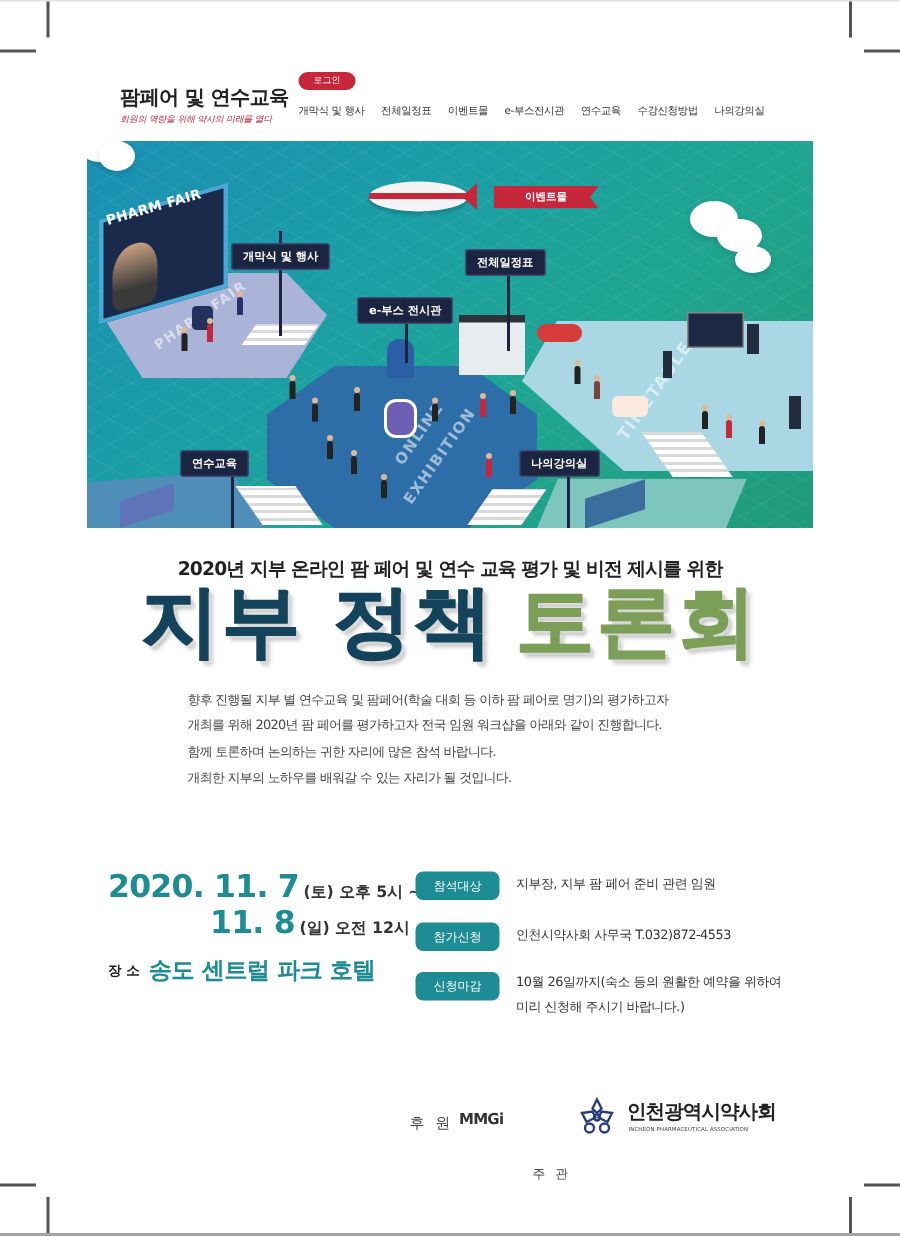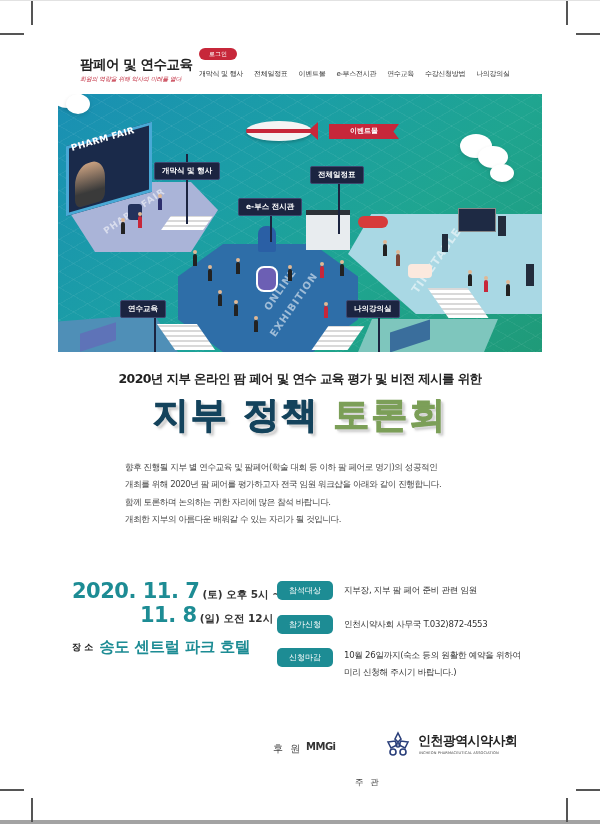--- a/index.html
+++ b/index.html
@@ -2,21 +2,21 @@
 <html><head>
 <meta charset="utf-8">
 <style>
   * { margin: 0; padding: 0; box-sizing: border-box; }
   html, body { width: 600px; height: 824px; background: #ffffff; overflow: hidden; }
   body { position: relative; font-family: "DejaVu Sans", "Liberation Sans", sans-serif; color: #333; }
 
   
   .page-frame {
     position: absolute; left: 0; top: 0; width: 600px; height: 824px;
-    border-top: 1px solid #e2e2e2; border-bottom: 4px solid #a3a3a3;
+    border-top: 1px solid #e2e2e2; border-bottom: 2px solid #a3a3a3;
   }
   
   .crop { position: absolute; background: #555; }
   .crop.v { width: 2px; height: 24px; }
   .crop.h { width: 24px; height: 2px; }
 
   
   .site-header { position: absolute; left: 58px; top: 40px; width: 484px; height: 53px; }
   .brand-title {
     position: absolute; left: 22px; top: 15px;
@@ -108,21 +108,21 @@
     position: absolute; color: rgba(255,255,255,0.55); font-size: 11px; font-weight: bold; letter-spacing: 1px;
   }
 
   
   .subtitle {
     position: absolute; left: 0; width: 600px; top: 370px; text-align: center;
     font-size: 12.5px; font-weight: bold; color: #222; letter-spacing: -0.6px;
   }
   .main-title {
     position: absolute; left: 0; width: 600px; top: 392px; text-align: center;
-    font-size: 36px; font-weight: 900; letter-spacing: 2px; line-height: 44px;
+    font-size: 52px; font-weight: 900; letter-spacing: 2px; line-height: 44px;
     text-shadow: 2px 2px 0 #d8d8d8, 3px 3px 3px rgba(0,0,0,0.25);
     font-family: "DejaVu Sans", sans-serif;
   }
   .main-title .t1 { color: #14435c; -webkit-text-stroke: 1px #14435c; }
   .main-title .t2 { color: #7c9f58; -webkit-text-stroke: 1px #7c9f58; margin-left: 14px; }
 
   
   .intro { position: absolute; left: 125px; top: 458px; width: 400px; }
   .intro p { font-size: 8.6px; color: #444; line-height: 17.3px; letter-spacing: -0.45px; white-space: nowrap; }
 
@@ -270,24 +270,24 @@
     <div class="signpost" style="left:320px;top:218px;height:40px;"></div>
     <div class="sign-label" style="left:288px;top:206px;">나의강의실</div>
   </div>
 
   <div class="subtitle">2020년 지부 온라인 팜 페어 및 연수 교육 평가 및 비전 제시를 위한</div>
   <div class="main-title">
     <span class="t1">지부 정책</span><span class="t2">토론회</span>
   </div>
 
   <div class="intro">
-    <p>향후 진행될 지부 별 연수교육 및 팜페어(학술 대회 등 이하 팜 페어로 명기)의 성공적인</p>
+    <p>향후 진행될 지부 별 연수교육 및 팜페어(학술 대회 등 이하 팜 페어로 명기)의 평가하고자</p>
     <p>개최를 위해 2020년 팜 페어를 평가하고자 전국 임원 워크샵을 아래와 같이 진행합니다.</p>
     <p>함께 토론하며 논의하는 귀한 자리에 많은 참석 바랍니다.</p>
-    <p>개최한 지부의 아름다운 배워갈 수 있는 자리가 될 것입니다.</p>
+    <p>개최한 지부의 노하우를 배워갈 수 있는 자리가 될 것입니다.</p>
   </div>
 
   <div class="date-block">
     <div class="date-line1">
       <span class="date-big">2020. 11. 7</span><span class="date-small">(토) 오후  5시 ~</span>
     </div>
     <div class="date-line2">
       <span class="date-big">11. 8</span><span class="date-small">(일) 오전 12시</span>
     </div>
   </div>

